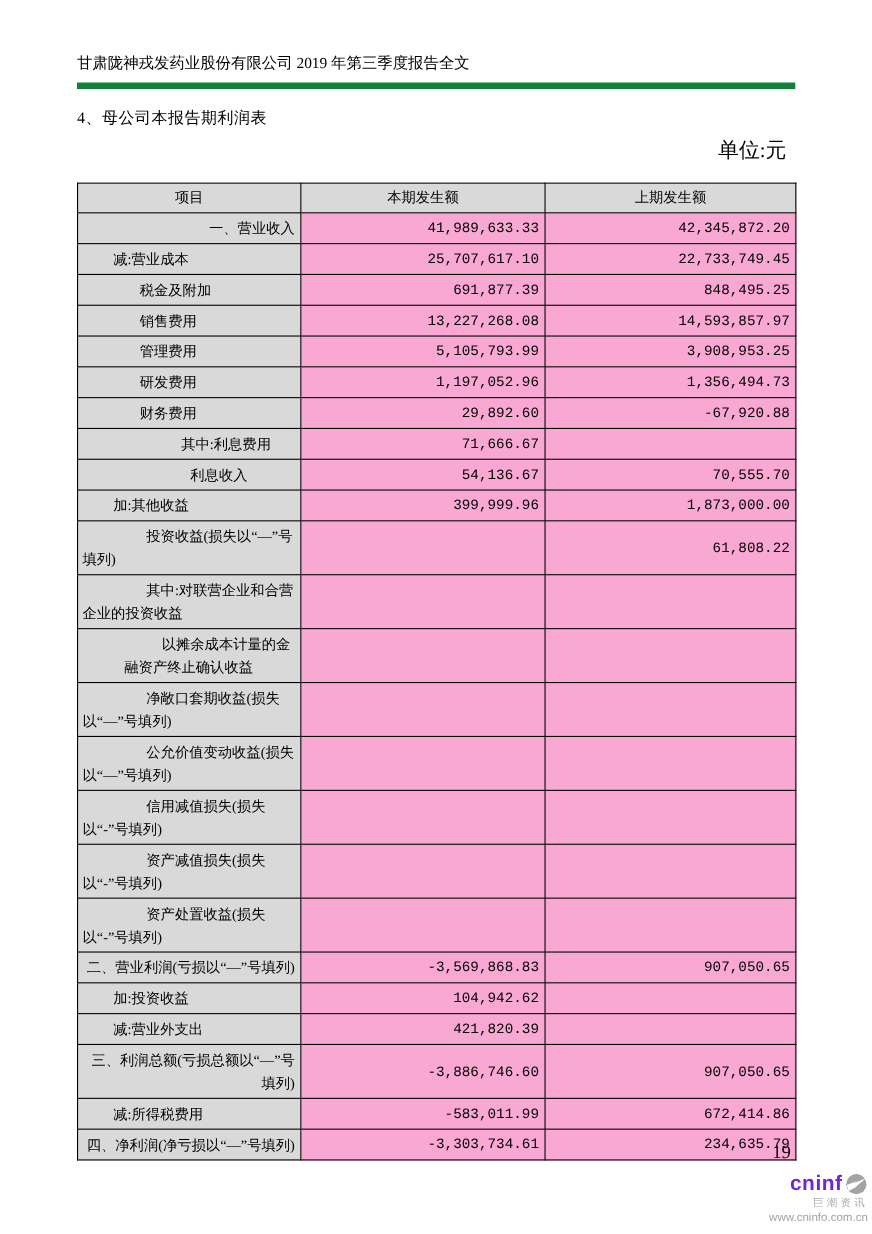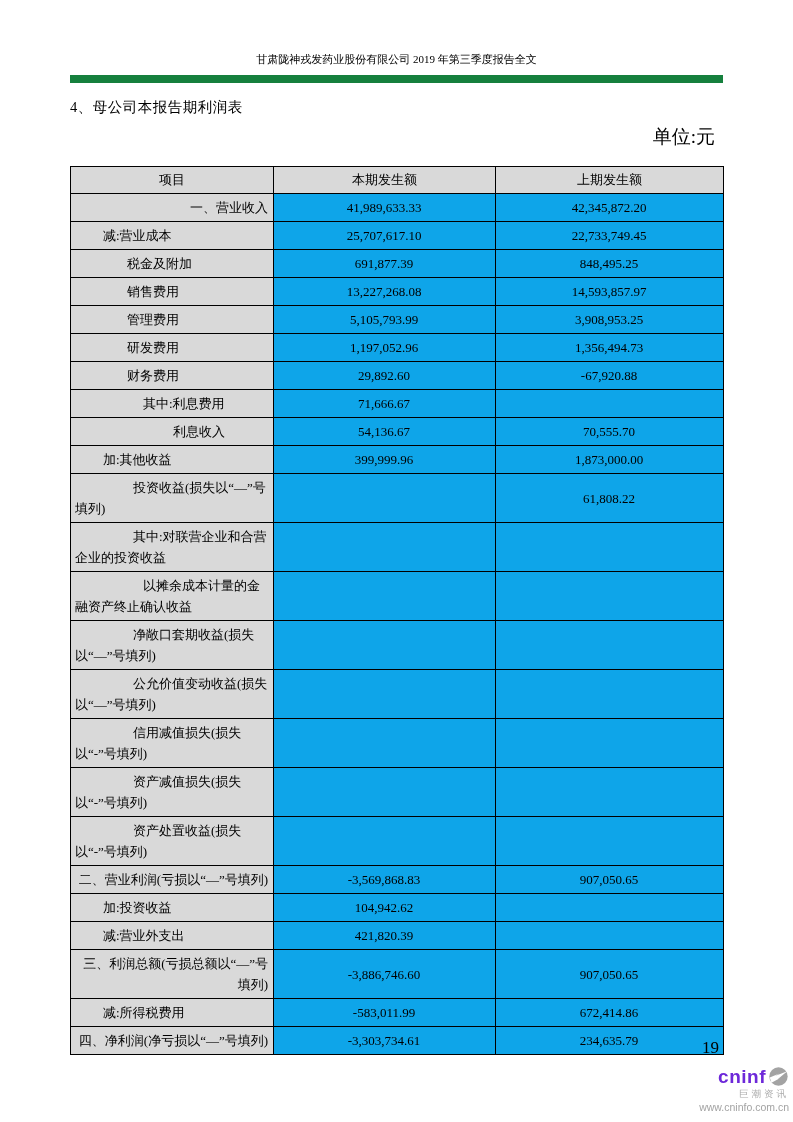--- a/index.html
+++ b/index.html
@@ -9,24 +9,24 @@
     font-family: "Liberation Serif", "DejaVu Serif", serif;
     color: #000;
     position: relative;
     overflow: hidden;
   }
   .page { position: absolute; inset: 0; width: 793px; height: 1122px; background: #fff; }
 
   
   .doc-header {
     position: absolute; top: 50px; left: 70px; width: 653px;
-    text-align: center;
-    font-size: 11px; line-height: 18px;
+    text-align: left;
+    font-size: 14px; line-height: 18px;
     padding-bottom: 7px;
-    border-bottom: 8px solid #15803d;
+    border-bottom: 6px solid #15803d;
     white-space: nowrap;
   }
 
   .section-title {
     position: absolute; top: 98px; left: 70px;
     font-size: 14.5px; font-weight: normal;
     letter-spacing: 0.5px;
   }
 
   .unit-label {
@@ -58,31 +58,32 @@
     padding: 2px 4px;
   }
   .stmt-table td { height: 26px; }
   td.item {
     background: #d9d9d9;
     padding: 3px 5px 3px 4px;
     line-height: 21px;
     word-break: break-all;
   }
   td.num {
-    background: #0ea5e9;
-    text-align: center;
+    background: #f9a8d4;
+    text-align: right;
     padding: 3px 5px 3px 4px;
     line-height: 21px;
+    font-family: Liberation Mono, monospace;
   }
   
   .ind-0 { text-indent: 2px; text-align: right; }
   .ind-1 { text-indent: 28px; }
   .ind-2 { text-indent: 52px; margin-left: 36px; }
   .ind-3 { text-indent: 58px; }
-  .ind-4 { text-indent: 68px; }
+  .ind-4 { text-indent: 68px; text-align: center; }
   .ind-5 { text-indent: 98px; }
 
   
   .page-number {
     position: absolute; top: 1038px; left: 70px; width: 653px;
     text-align: right; padding-right: 4px;
     font-size: 17px;
   }
   .cninfo-logo {
     position: absolute; right: 4px; bottom: 10px;

